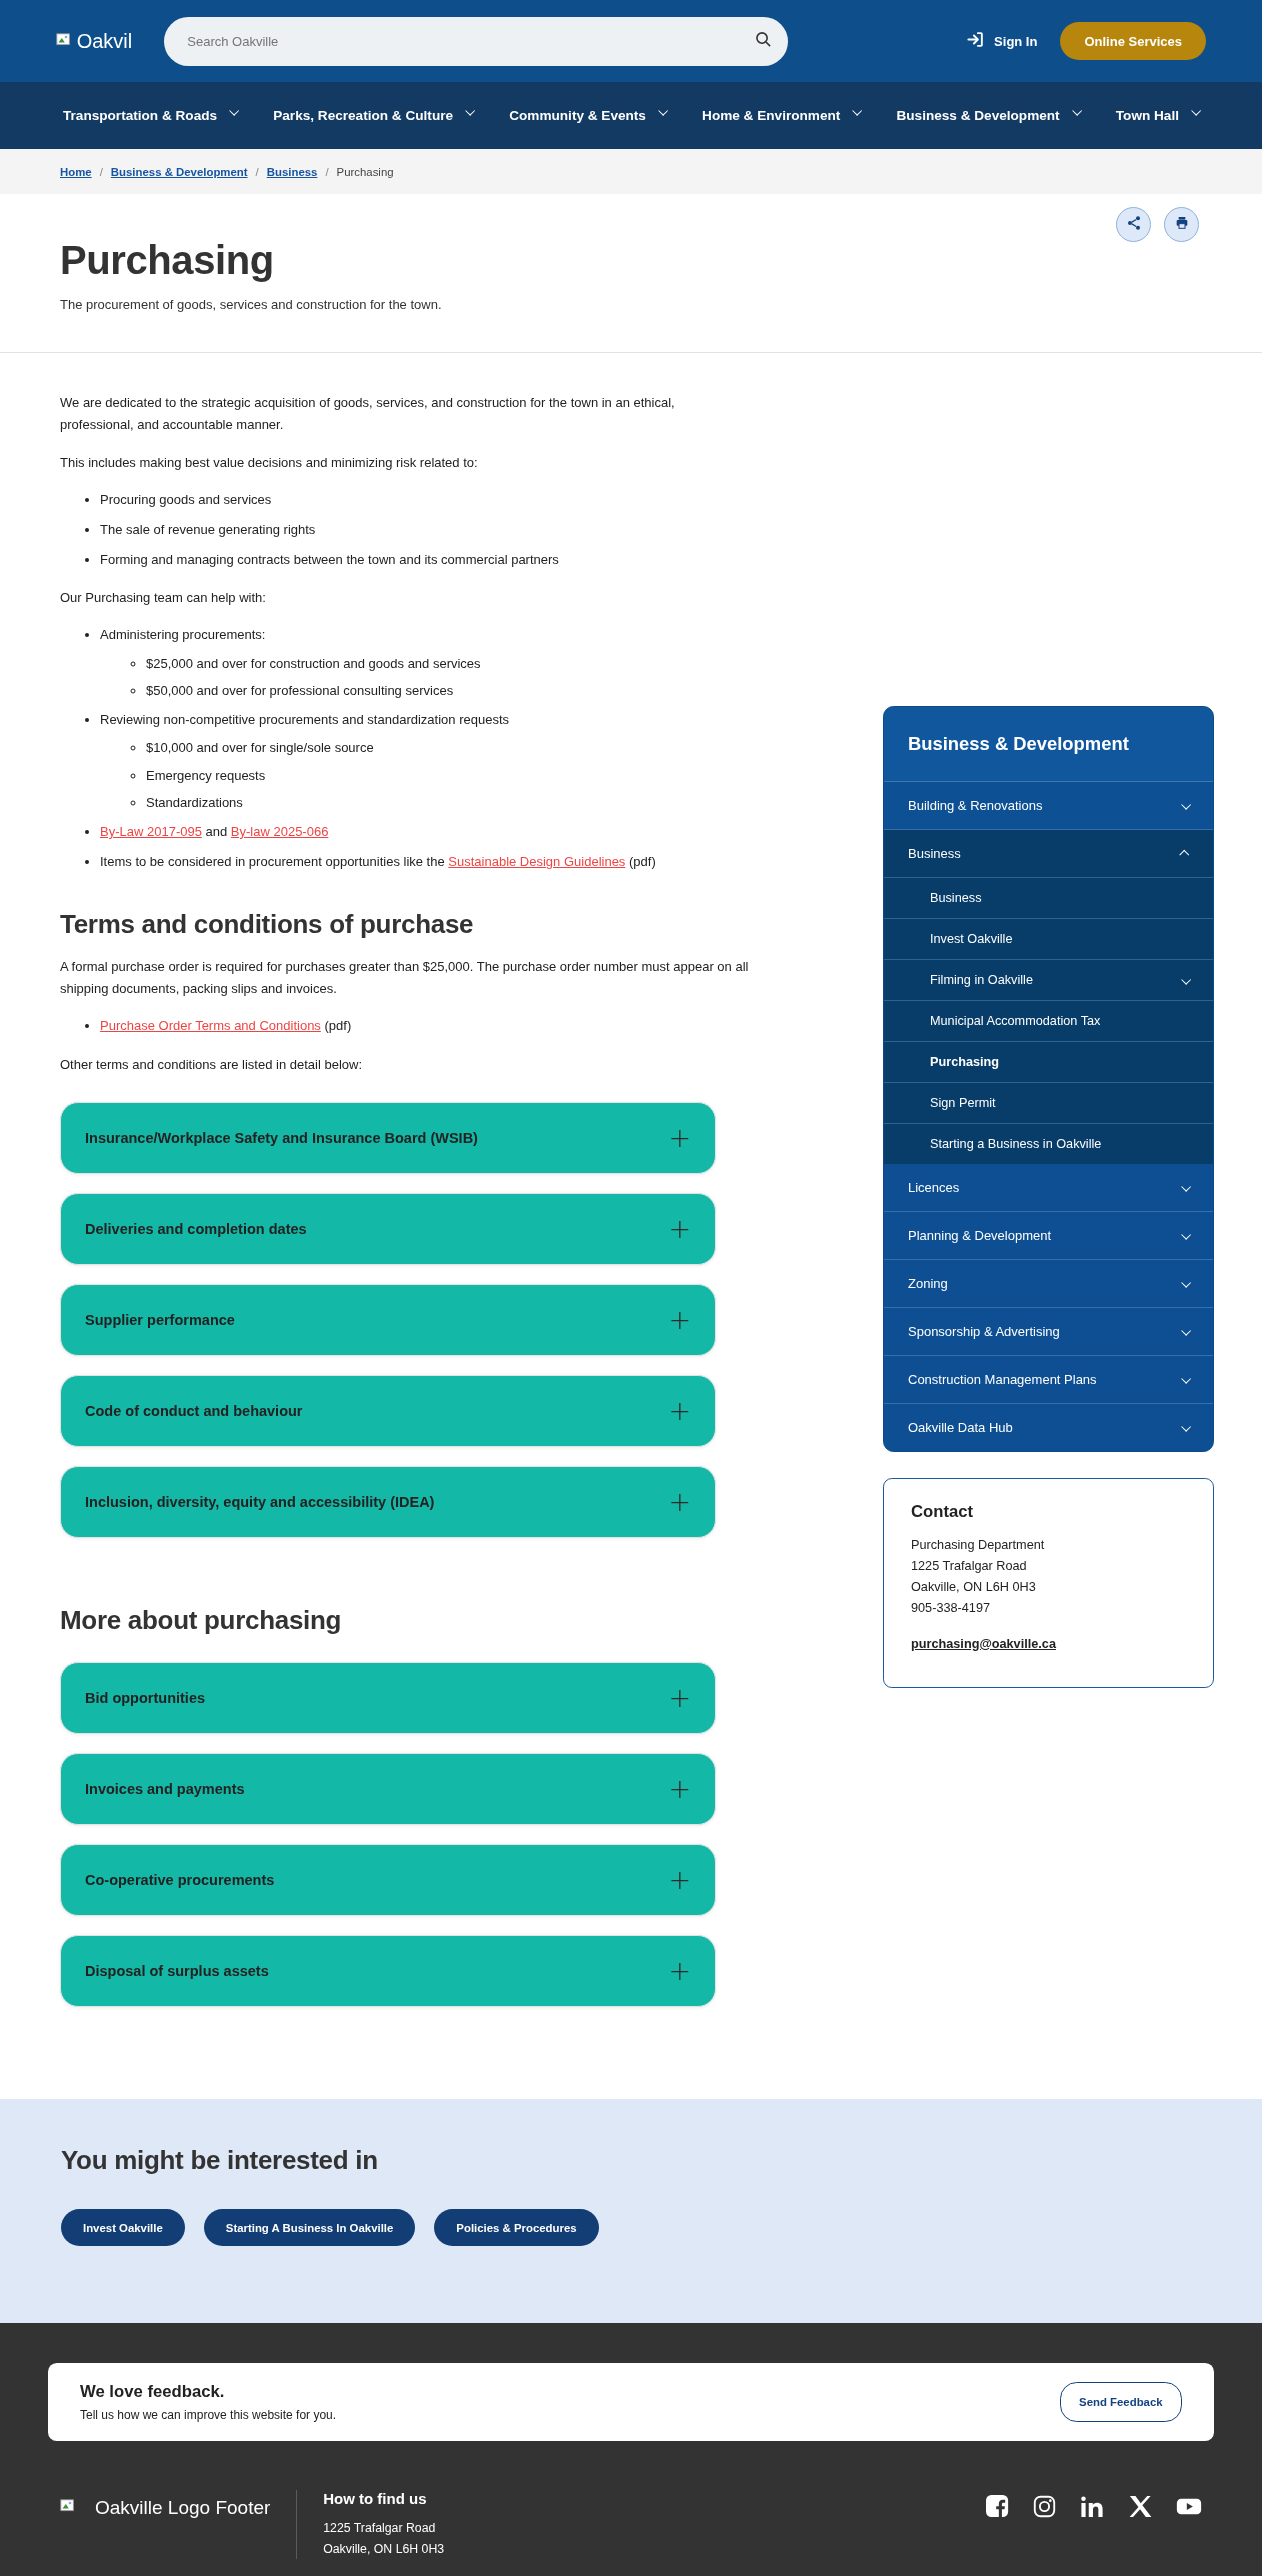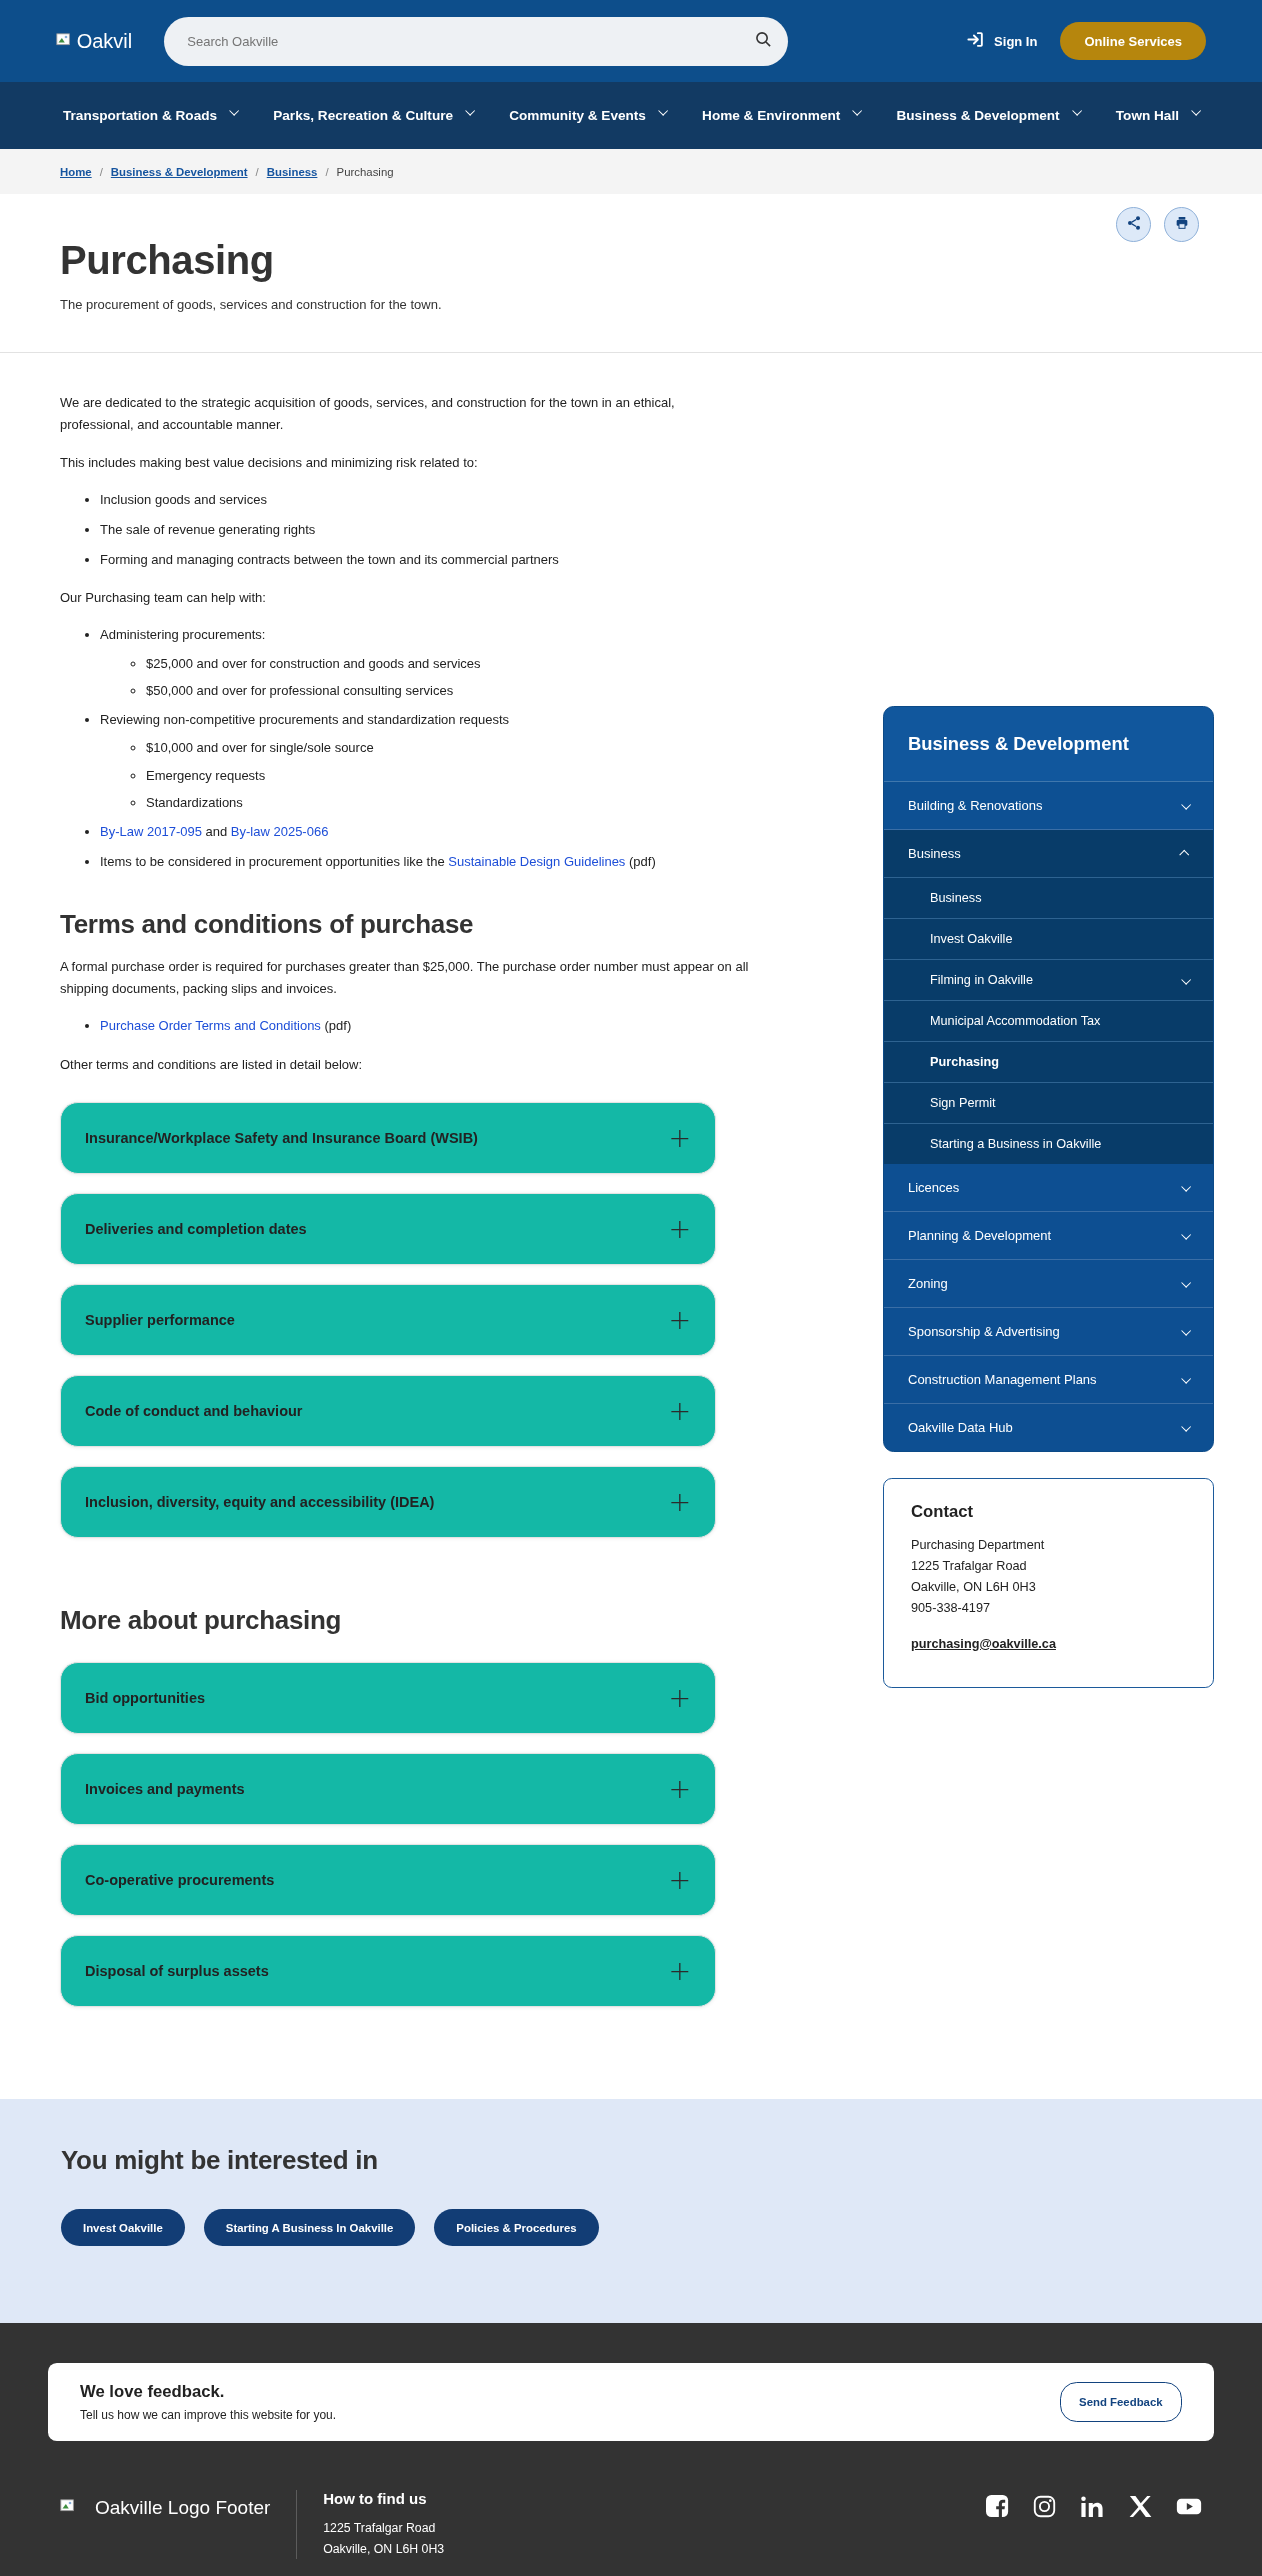--- a/index.html
+++ b/index.html
@@ -44,21 +44,21 @@
   
   .content-wrap { display:flex; align-items:center; padding:24.5px 48px 61px 60px; gap:53px; background:#fff; }
   .main-col { width:692px; }
   .side-col { width:331px; margin-left:auto; flex-shrink:0; margin-top:3.5px; }
 
   .main-col p { font-size:13px; line-height:1.7; margin:14px 0 16px; color:#222; }
   ul.l1 { list-style:disc; margin:7px 0 17.5px; padding-left:40px; }
   ul.l1 > li { font-size:13px; margin:9.6px 0; line-height:1.55; }
   ul.l2 { list-style:circle; margin:8px 0 3.5px; padding-left:46px; }
   ul.l2 > li { font-size:13px; margin:8px 0; line-height:1.5; }
-  .main-col a.txt-link { color:#1d4ed8; }
+  .main-col a.txt-link { color:#ef4444; text-decoration:underline; }
   h2.sec-h { font-size:26px; color:#333; margin:37px 0 16px; letter-spacing:-0.3px; }
 
   .acc-list { display:flex; flex-direction:column; gap:19px; margin:26px 0 5.3px; width:656px; }
   .acc { background:#14b8a6; border:0.9px solid #e3e3e3; border-radius:18px; box-shadow:0 0.9px 3.5px rgba(0,0,0,0.07); padding:27px 24px; display:flex; align-items:center; justify-content:space-between; cursor:pointer; }
   .acc-label { font-size:14.5px; font-weight:bold; color:#222; }
   .acc-plus { font-size:27px; font-weight:200; color:#2b2b2b; line-height:16px; font-family:"DejaVu Sans",sans-serif; }
 
   
   .side-nav { border-radius:10.5px; overflow:hidden; background:#0d4f92; border:0.9px solid #0c4a87; }
   .side-head { background:#11579d; color:#fff; font-size:18.4px; font-weight:bold; padding:26px 24px; border-bottom:0.9px solid #3f77ad; }
@@ -200,21 +200,21 @@
   <h1 class="page-title">Purchasing</h1>
   <div class="subtitle">The procurement of goods, services and construction for the town.</div>
 </section>
 
 <div class="content-wrap">
 
   <div class="main-col">
     <p>We are dedicated to the strategic acquisition of goods, services, and construction for the town in an ethical, professional, and accountable manner.</p>
     <p>This includes making best value decisions and minimizing risk related to:</p>
     <ul class="l1">
-      <li>Inclusion goods and services</li>
+      <li>Procuring goods and services</li>
       <li>The sale of revenue generating rights</li>
       <li>Forming and managing contracts between the town and its commercial partners</li>
     </ul>
     <p>Our Purchasing team can help with:</p>
     <ul class="l1">
       <li>
         <span>Administering procurements:</span>
         <ul class="l2">
           <li>$25,000 and over for construction and goods and services</li>
           <li>$50,000 and over for professional consulting services</li>

